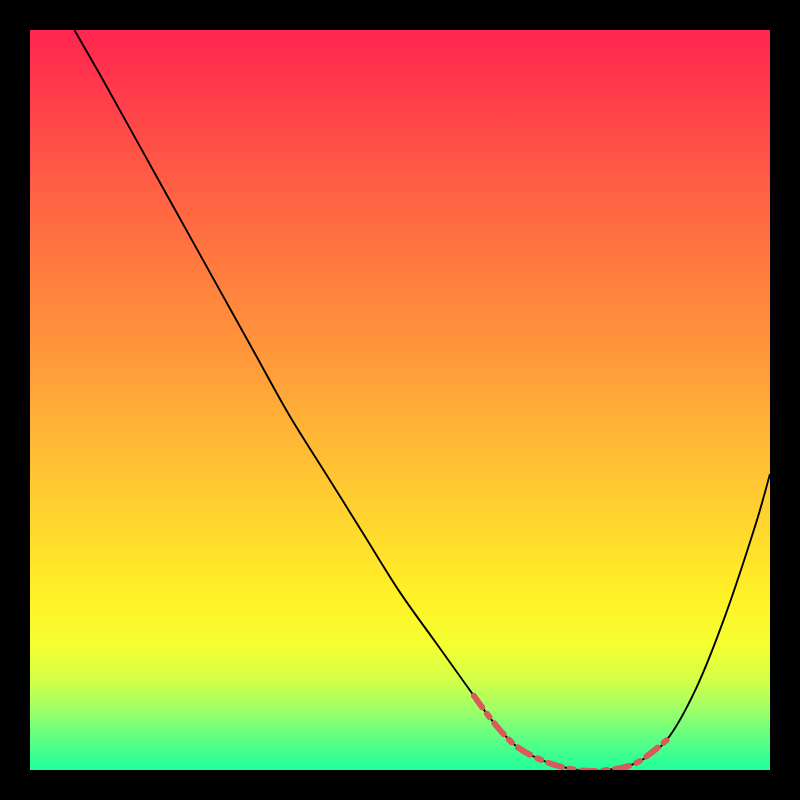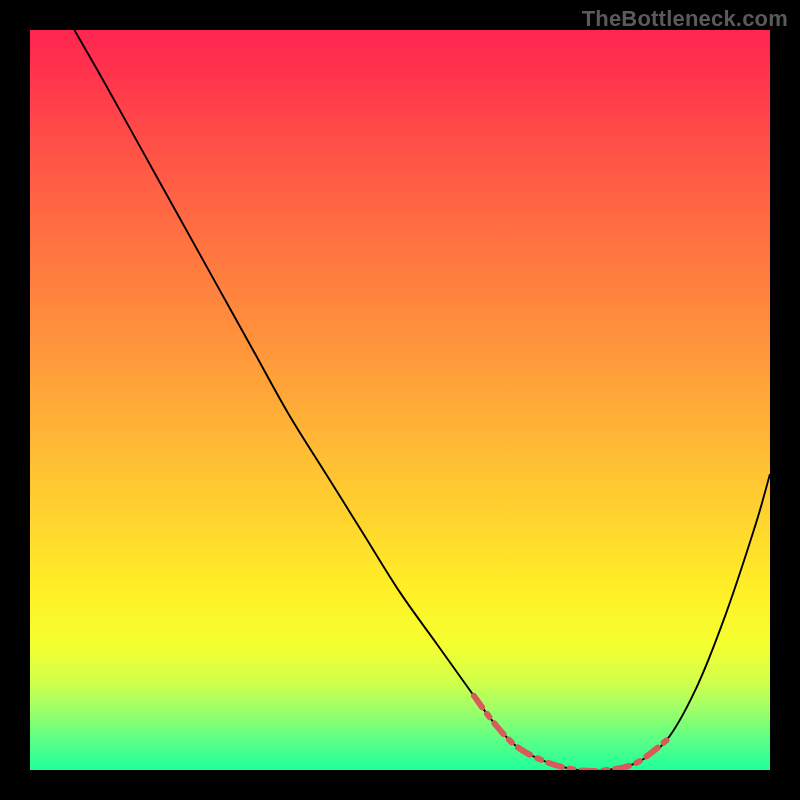--- a/index.html
+++ b/index.html
@@ -65,21 +65,20 @@
     stroke: #d85a5a;
     stroke-width: 6;
     stroke-linecap: round;
     stroke-dasharray: 14 8 4 8;
   }
 </style>
 </head>
 <body>
 
 <div class="container">
-  <div class="watermark">TheBottleneck.com</div>
 
   <div class="plot-area">
     <div class="gradient-bg"></div>
     <svg class="curve" viewBox="0 0 740 740" preserveAspectRatio="none">
       <path id="main-curve" class="curve-path" d="M 44.40 0.00 C 49.33 8.63, 62.90 32.07, 74.00 51.80 C 85.10 71.53, 98.67 96.20, 111.00 118.40 C 123.33 140.60, 135.67 162.80, 148.00 185.00 C 160.33 207.20, 172.67 229.40, 185.00 251.60 C 197.33 273.80, 209.67 296.00, 222.00 318.20 C 234.33 340.40, 246.67 363.83, 259.00 384.80 C 271.33 405.77, 283.67 424.27, 296.00 444.00 C 308.33 463.73, 320.67 483.47, 333.00 503.20 C 345.33 522.93, 357.67 543.90, 370.00 562.40 C 382.33 580.90, 394.67 596.93, 407.00 614.20 C 419.33 631.47, 434.13 652.43, 444.00 666.00 C 453.87 679.57, 458.80 686.97, 466.20 695.60 C 473.60 704.23, 479.77 711.63, 488.40 717.80 C 497.03 723.97, 508.13 728.90, 518.00 732.60 C 527.87 736.30, 537.73 738.77, 547.60 740.00 C 557.47 741.23, 567.33 741.23, 577.20 740.00 C 587.07 738.77, 596.93 737.53, 606.80 732.60 C 616.67 727.67, 626.53 722.73, 636.40 710.40 C 646.27 698.07, 656.13 679.57, 666.00 658.60 C 675.87 637.63, 685.73 611.73, 695.60 584.60 C 705.47 557.47, 717.80 519.23, 725.20 495.80 C 732.60 472.37, 737.53 452.63, 740.00 444.00"></path>
       <path id="trough-dash" class="dash-path" d="M 444.00 666.00 C 447.70 670.93, 458.80 686.97, 466.20 695.60 C 473.60 704.23, 479.77 711.63, 488.40 717.80 C 497.03 723.97, 508.13 728.90, 518.00 732.60 C 527.87 736.30, 537.73 738.77, 547.60 740.00 C 557.47 741.23, 567.33 741.23, 577.20 740.00 C 587.07 738.77, 596.93 737.53, 606.80 732.60 C 616.67 727.67, 631.47 714.10, 636.40 710.40"></path>
     </svg>
   </div>
 </div>
 

